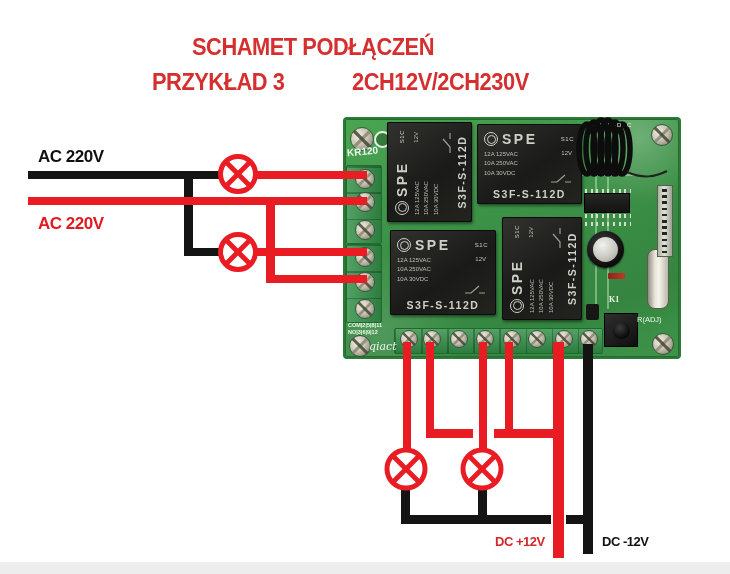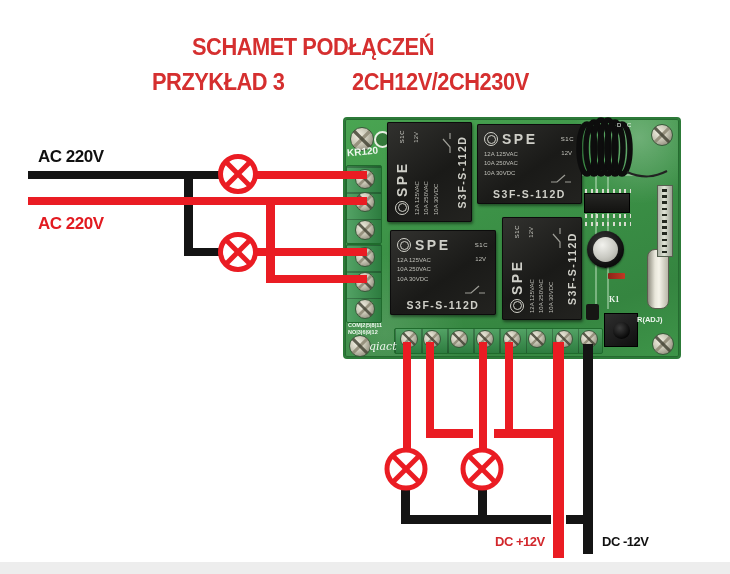--- a/index.html
+++ b/index.html
@@ -248,21 +248,21 @@
     <div class="led" style="left:263px;top:154px;width:17px;height:6px;"></div>
     <div class="transistor" style="left:241px;top:185px;width:13px;height:16px;"></div>
 
     <div class="button" style="left:259px;top:194px;width:34px;height:34px;"></div>
 
     <div class="connector" style="left:312px;top:66px;width:16px;height:72px;"></div>
 
     <div class="silk" style="left:2px;top:27px;font-size:10px;font-weight:bold;transform:rotate(-5deg);">KR120</div>
     <div class="silk" style="left:272px;top:3px;font-size:6px;letter-spacing:2px;">D C</div>
     <div class="silk" style="left:264px;top:176px;font-size:8px;font-weight:bold;font-family:Liberation Serif, serif;">K1</div>
-    <div class="silk" style="left:292px;top:196px;font-size:7.5px;font-weight:bold;">R(ADJ)</div>
+    <div class="silk" style="left:292px;top:196px;font-size:7.5px;font-weight:normal;">R(ADJ)</div>
     <div class="silk" style="left:3px;top:203px;font-size:5.5px;font-weight:bold;">COM|2|5|8|11</div>
     <div class="silk" style="left:3px;top:210px;font-size:5.5px;font-weight:bold;">NO|3|6|9|12</div>
     <div class="silk" style="left:24px;top:221px;font-size:11px;font-style:italic;font-family:'DejaVu Serif',serif;">qiact</div>
   </div>
 
   <svg class="abs" style="left:0;top:0;z-index:5;" width="730" height="574" viewBox="0 0 730 574">
 
     <g fill="#141414">
       <rect x="28" y="171" width="192" height="8"></rect>
       <rect x="184" y="171" width="9" height="85"></rect>

